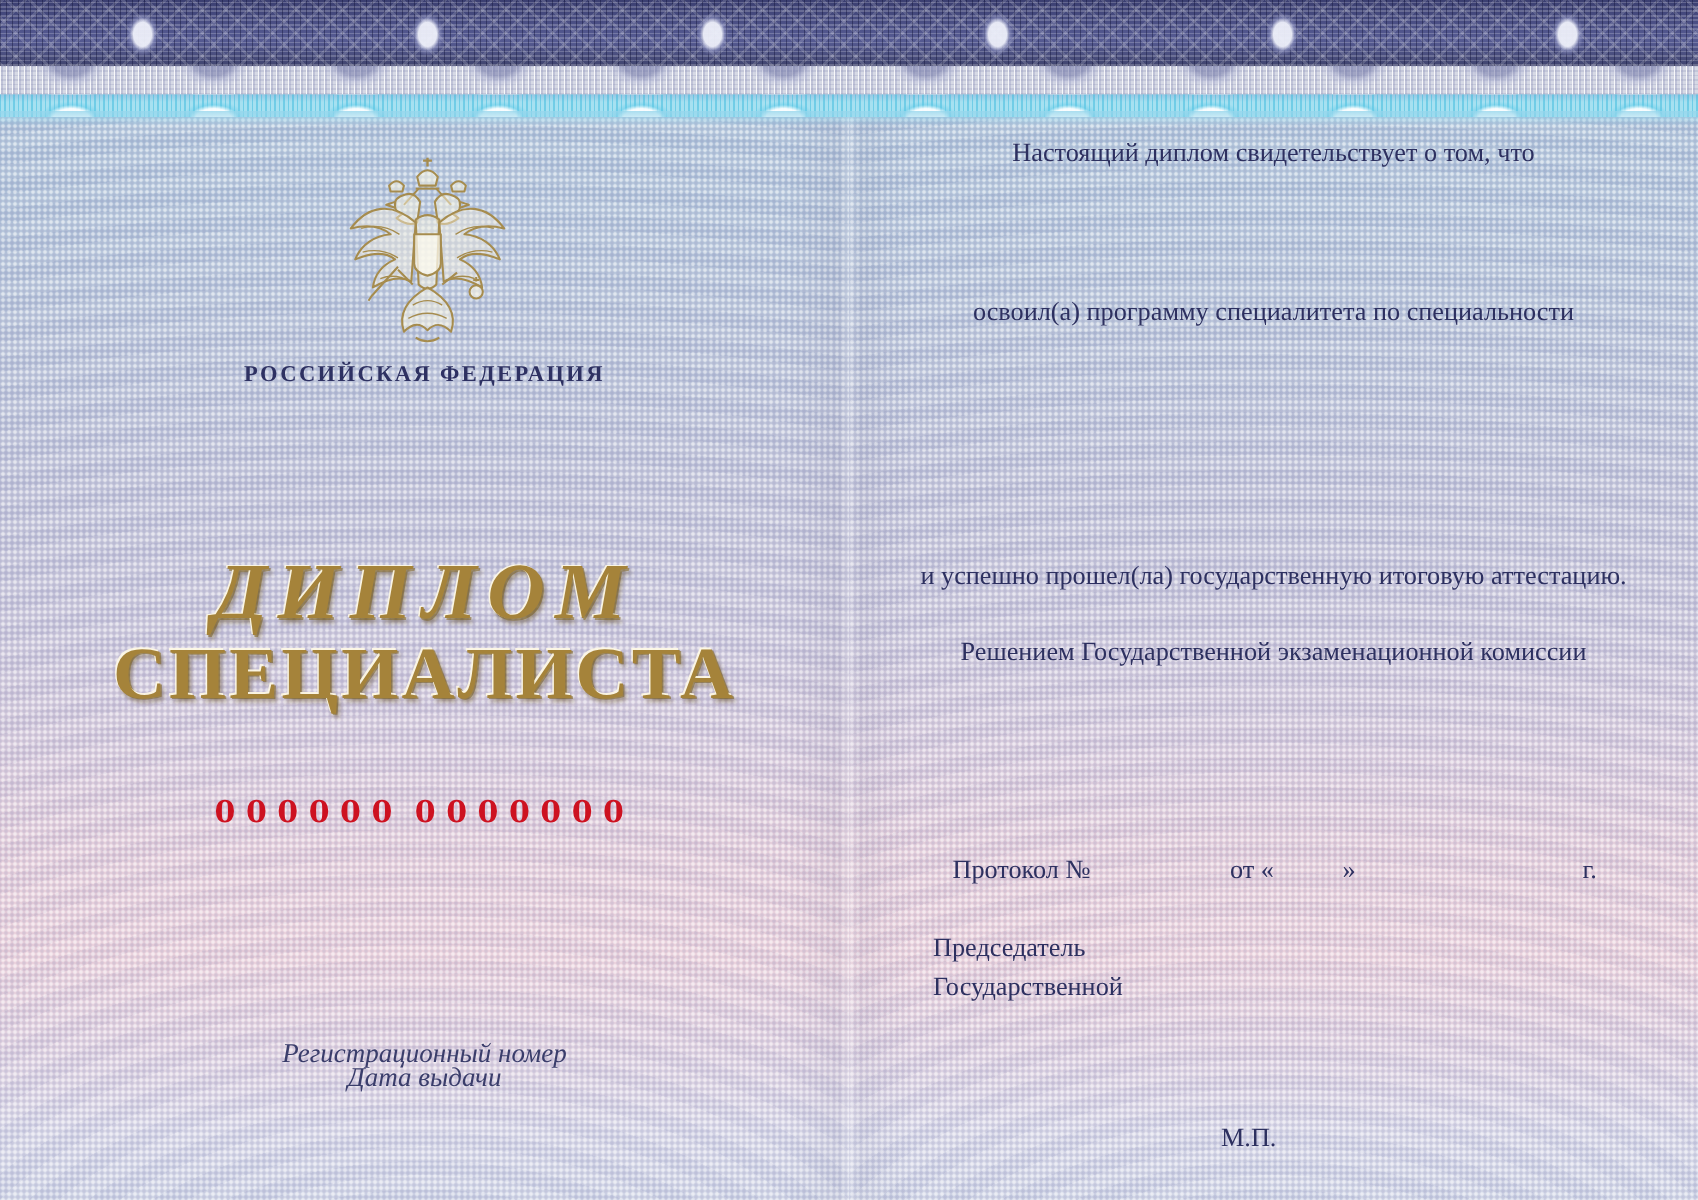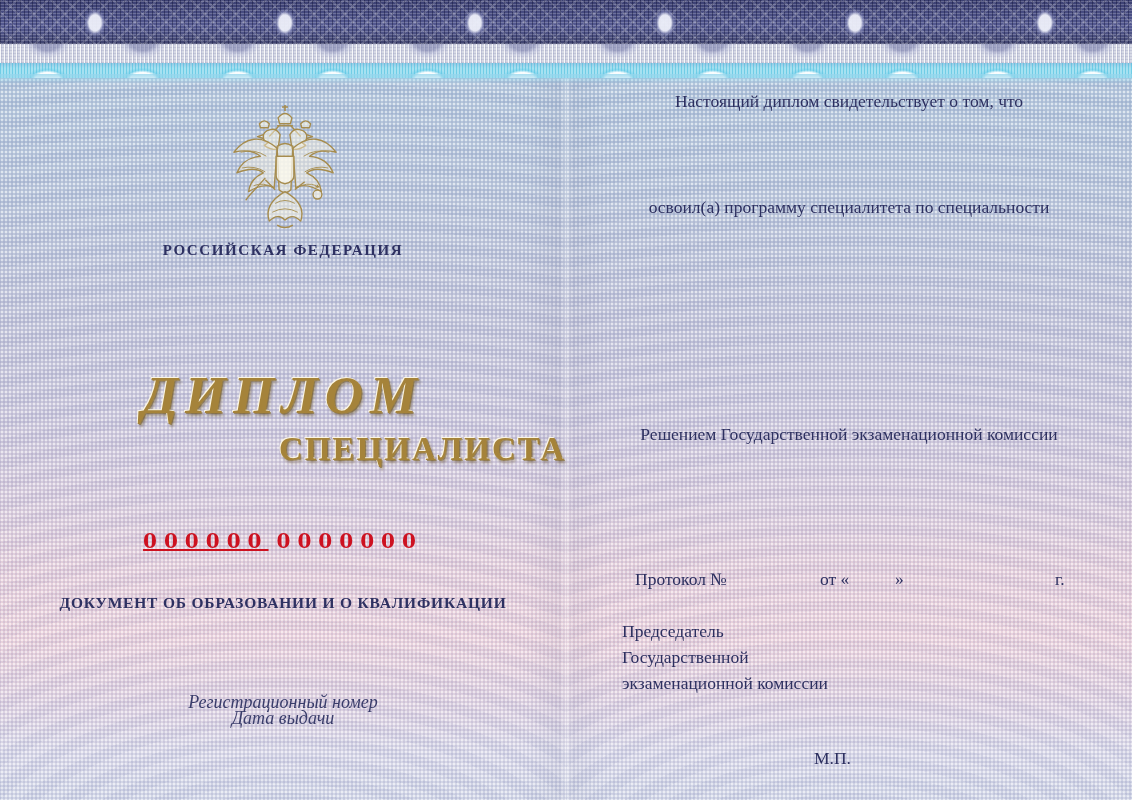--- a/index.html
+++ b/index.html
@@ -95,26 +95,26 @@
   .country { left: 0; top: 242px; font-size: 15px; font-weight: bold; letter-spacing: 1.6px; color: #2e3162; }
   .title {
     left: 0; top: 368px; line-height: 54px;
     font-weight: bold; color: #a5833a;
     text-shadow:
       -1px -1px 0 rgba(255, 250, 228, 0.9),
       1px 1px 0 rgba(122, 94, 30, 0.55),
       2px 3px 3px rgba(96, 72, 20, 0.45);
   }
   .title .t1 { font-size: 53px; letter-spacing: 7px; display: block; font-style: italic; }
-  .title .t2 { font-size: 33px; letter-spacing: 2px; display: block; text-align: right; }
+  .title .t2 { font-size: 49px; letter-spacing: 2px; display: block; }
   .serial {
     left: 0; top: 529px; font-family: "DejaVu Serif", serif;
     font-size: 20px; font-weight: bold; color: #cd1120; letter-spacing: 7px;
   }
-  .serial .g1 { margin-right: 8px; text-decoration: underline; }
+  .serial .g1 { margin-right: 8px; }
   .doctype { left: 0; top: 594px; font-size: 15.5px; font-weight: bold; letter-spacing: 0.8px; color: #2e3162; }
   .reg-label  { left: 0; top: 661px; font-style: italic; font-size: 18px; color: #3a3d6b; margin-top: 31px; }
   .date-label { left: 0; top: 708px; font-style: italic; font-size: 18px; color: #3a3d6b; }
 
   
   .rp { font-size: 17.5px; color: #2d3060; }
   .statement   { left: 566px; top: 91px; }
   .program     { left: 566px; top: 197px; }
   .attestation { left: 566px; top: 373px; }
   .commission  { left: 566px; top: 424px; line-height: 20px; }
@@ -189,44 +189,43 @@
 
   <div class="txt center566 title">
     <span class="t1">ДИПЛОМ</span>
     <span class="t2">СПЕЦИАЛИСТА</span>
   </div>
 
   <div class="txt center566 serial">
     <span class="g1">000000</span><span>0000000</span>
   </div>
 
-  <div class="txt center566 doctype">ДОКУМЕНТ ОБ ОБРАЗОВАНИИ И О КВАЛИФИКАЦИИ</div>
 
   <div class="txt center566 reg-label">Регистрационный номер</div>
 
   <div class="txt center566 date-label">Дата выдачи</div>
 
   <div class="txt center566 rp statement">Настоящий диплом свидетельствует о том, что</div>
 
   <div class="txt center566 rp program">освоил(а) программу специалитета по специальности</div>
 
+  <div class="txt center566 rp attestation">и успешно прошел(ла) государственную итоговую аттестацию.</div>
 
   <div class="txt center566 rp commission">
     <div>Решением Государственной экзаменационной комиссии</div>
   </div>
 
   <div class="txt rp protocol">
     <span class="p-label">Протокол №</span>
     <span class="p-from">от «</span>
     <span class="p-close">»</span>
     <span class="p-year">г.</span>
   </div>
 
   <div class="txt rp chairman">
     <div>Председатель</div>
     <div>Государственной</div>
-    <div>экзаменационной комиссии</div>
   </div>
 
 
   <div class="txt rp seal">М.П.</div>
 
 </div>
 
 </body></html>

